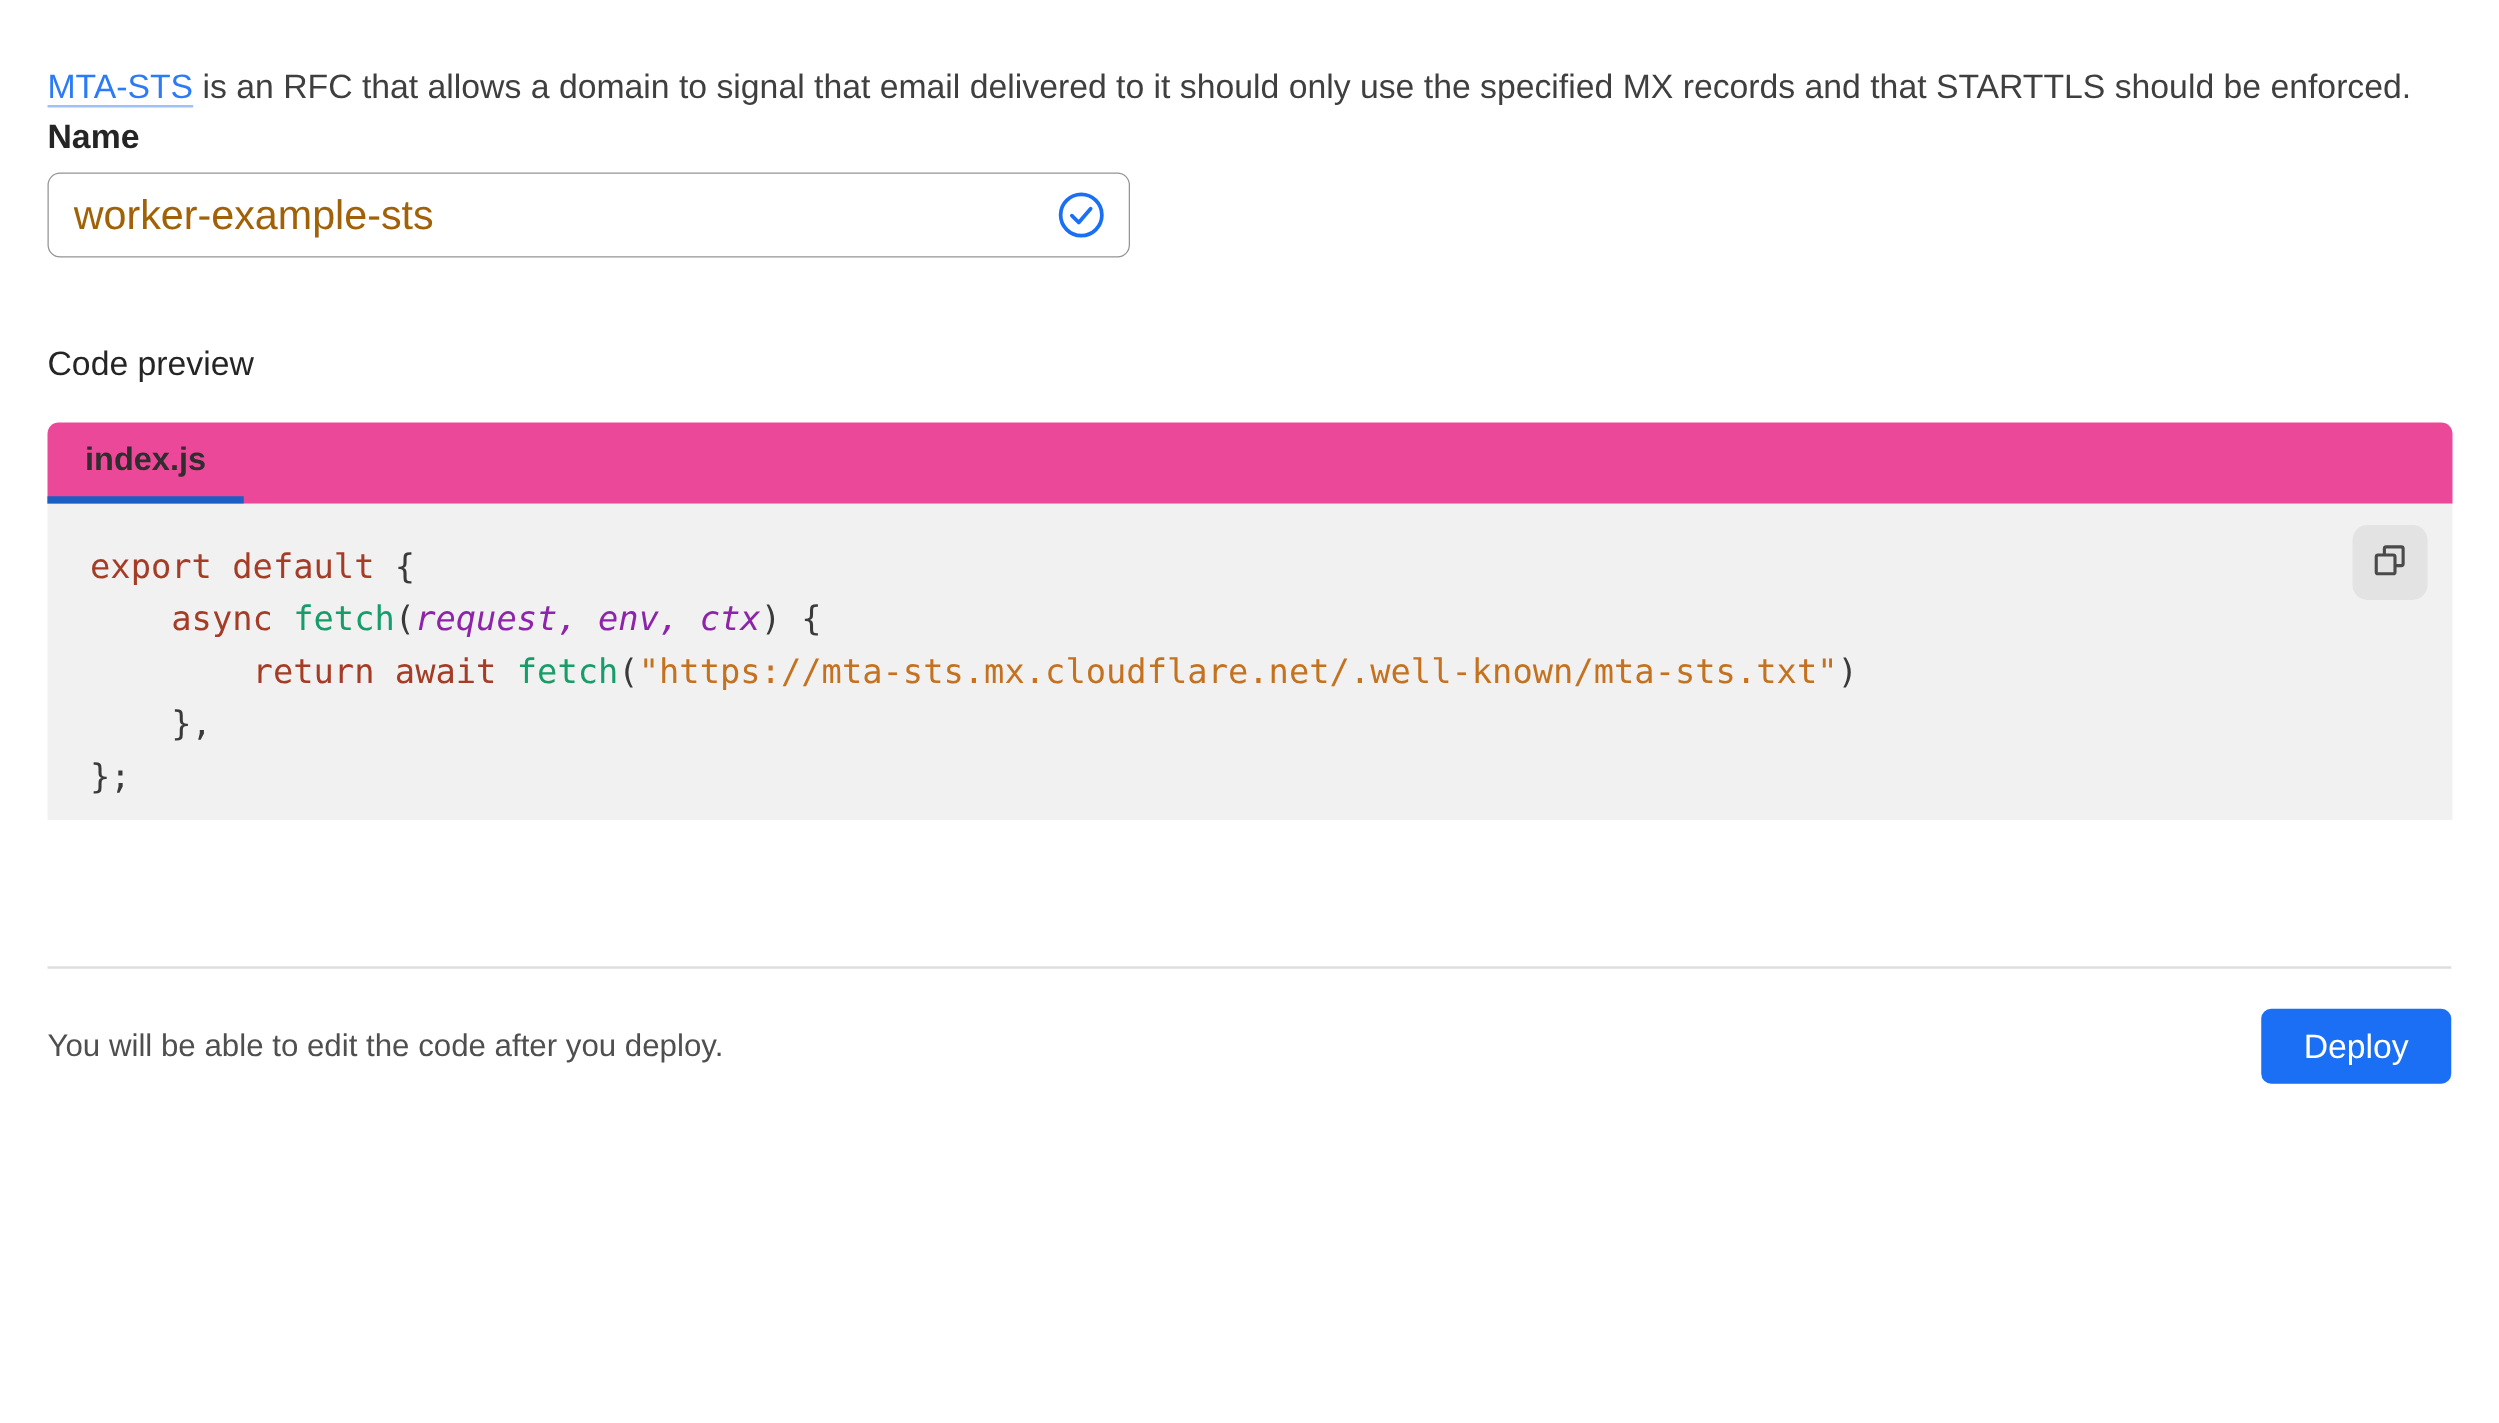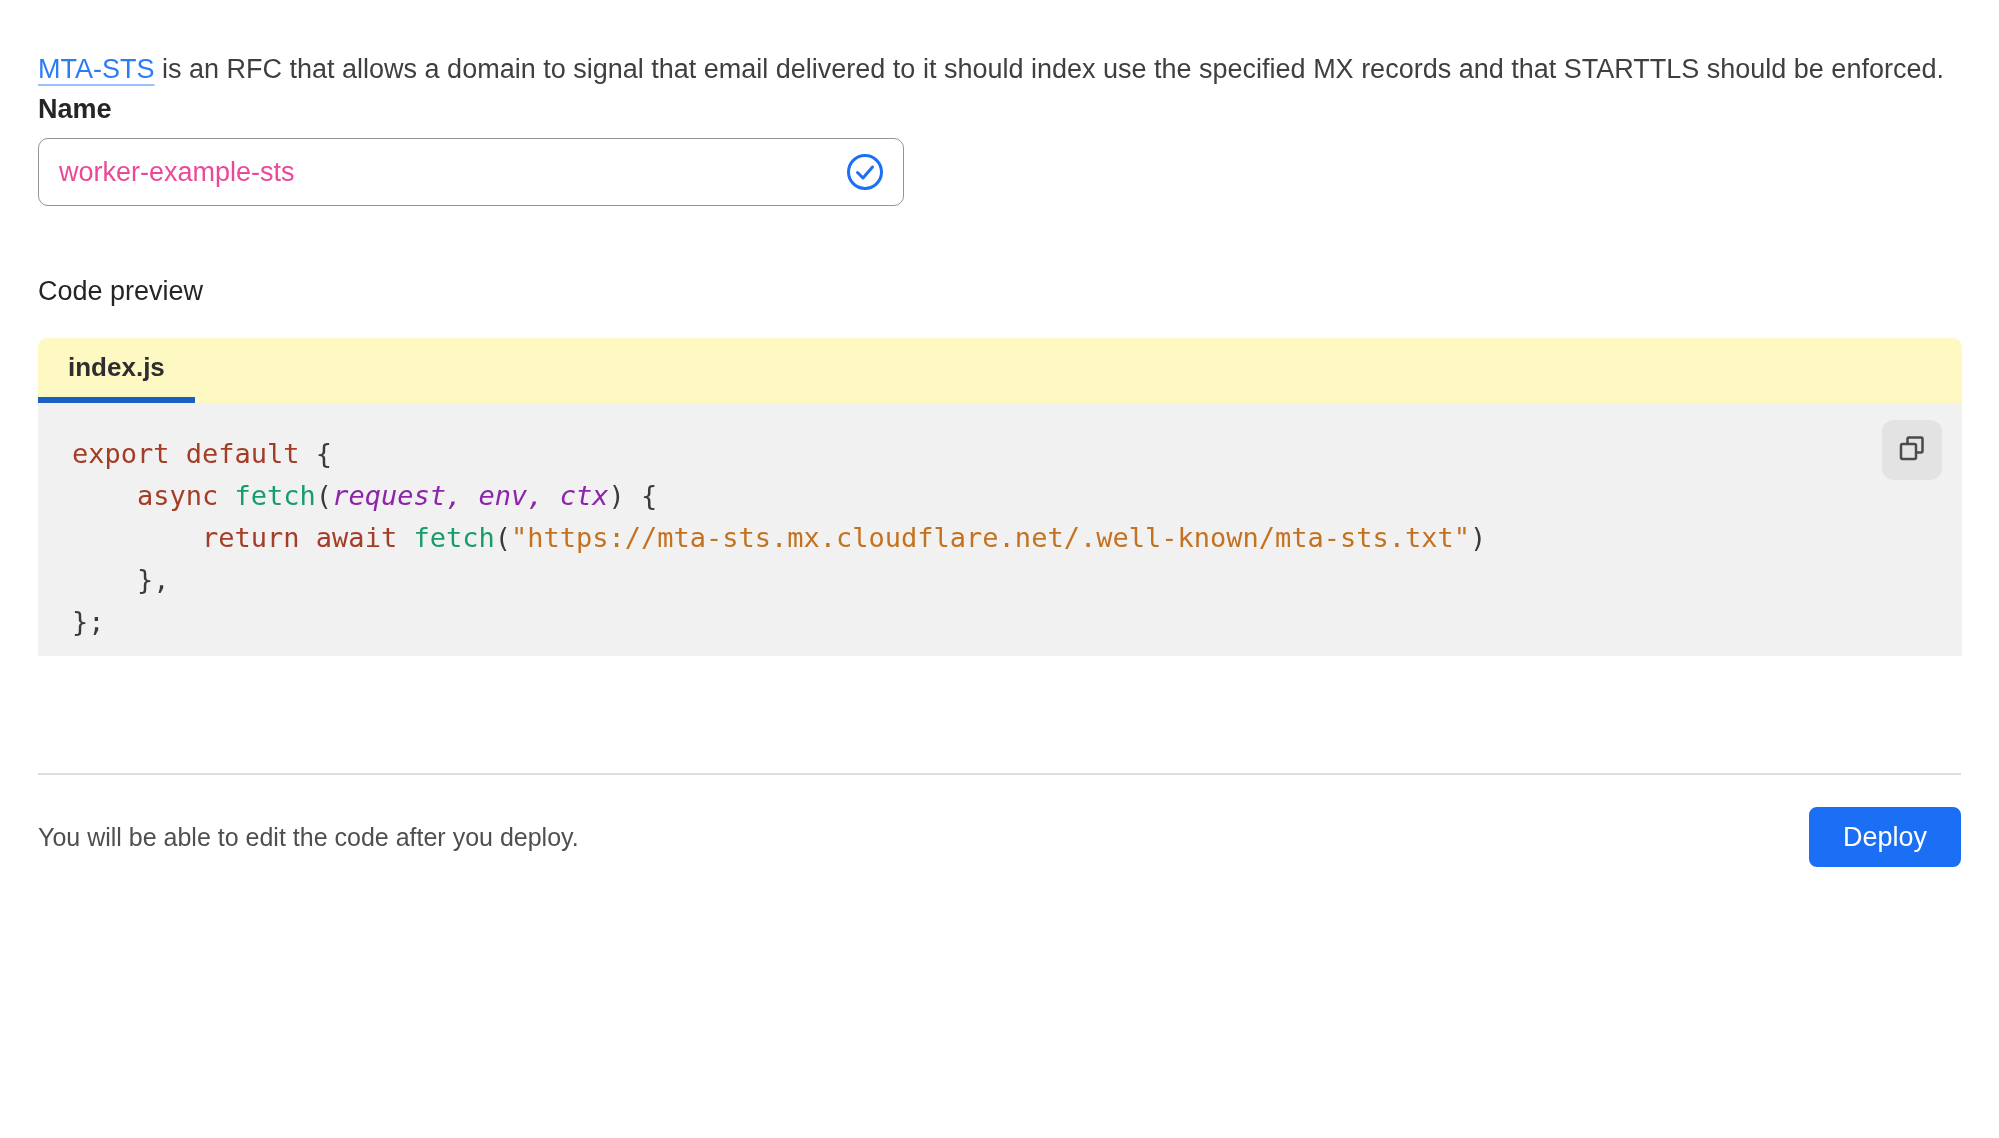--- a/index.html
+++ b/index.html
@@ -54,41 +54,41 @@
     display:flex;
     align-items:center;
     padding:0 18px 0 20px;
     background:#fff;
   }
   .name-input{
     flex:1;
     border:none;
     outline:none;
     font-family:"Liberation Sans", sans-serif;
-    font-size:27px;
-    color:#ec4899;
+    font-size:33px;
+    color:#a16207;
     background:transparent;
   }
   .valid-icon{display:flex;align-items:center;}
 
   .section-label{
     margin-top:68px;
     font-size:27px;
     font-weight:400;
     color:#252525;
     line-height:34px;
   }
 
   .code-panel{
     margin-top:30px;
     width:1924px;
   }
   .tab-bar{
     height:65px;
-    background:#fef9c3;
+    background:#ec4899;
     border-radius:9px 9px 0 0;
     display:flex;
     align-items:stretch;
   }
   .tab{
     padding:0 30px;
     display:flex;
     align-items:center;
     font-size:26px;
     font-weight:700;
@@ -168,21 +168,21 @@
     border:2px solid var(--accent-blue);
     color:#ffffff;
   }
 </style>
 </head>
 <body>
 
 <div class="page">
 
 
-  <p class="description"><a>MTA-STS</a><span> is an RFC that allows a domain to signal that email delivered to it should index use the specified MX records and that STARTTLS should be enforced.</span></p>
+  <p class="description"><a>MTA-STS</a><span> is an RFC that allows a domain to signal that email delivered to it should only use the specified MX records and that STARTTLS should be enforced.</span></p>
 
   <div class="field-label">Name</div>
 
   <div class="name-input-wrap">
     <input class="name-input" type="text" value="worker-example-sts" style="">
     <span class="valid-icon">
       <svg width="40" height="40" viewBox="0 0 40 40">
         <circle cx="20" cy="20" r="16.5" fill="none" stroke="#1a6ff5" stroke-width="3"></circle>
         <polyline points="12.5,20.5 18,26 27.5,15" fill="none" stroke="#1a6ff5" stroke-width="3" stroke-linecap="round" stroke-linejoin="round"></polyline>
       </svg>

